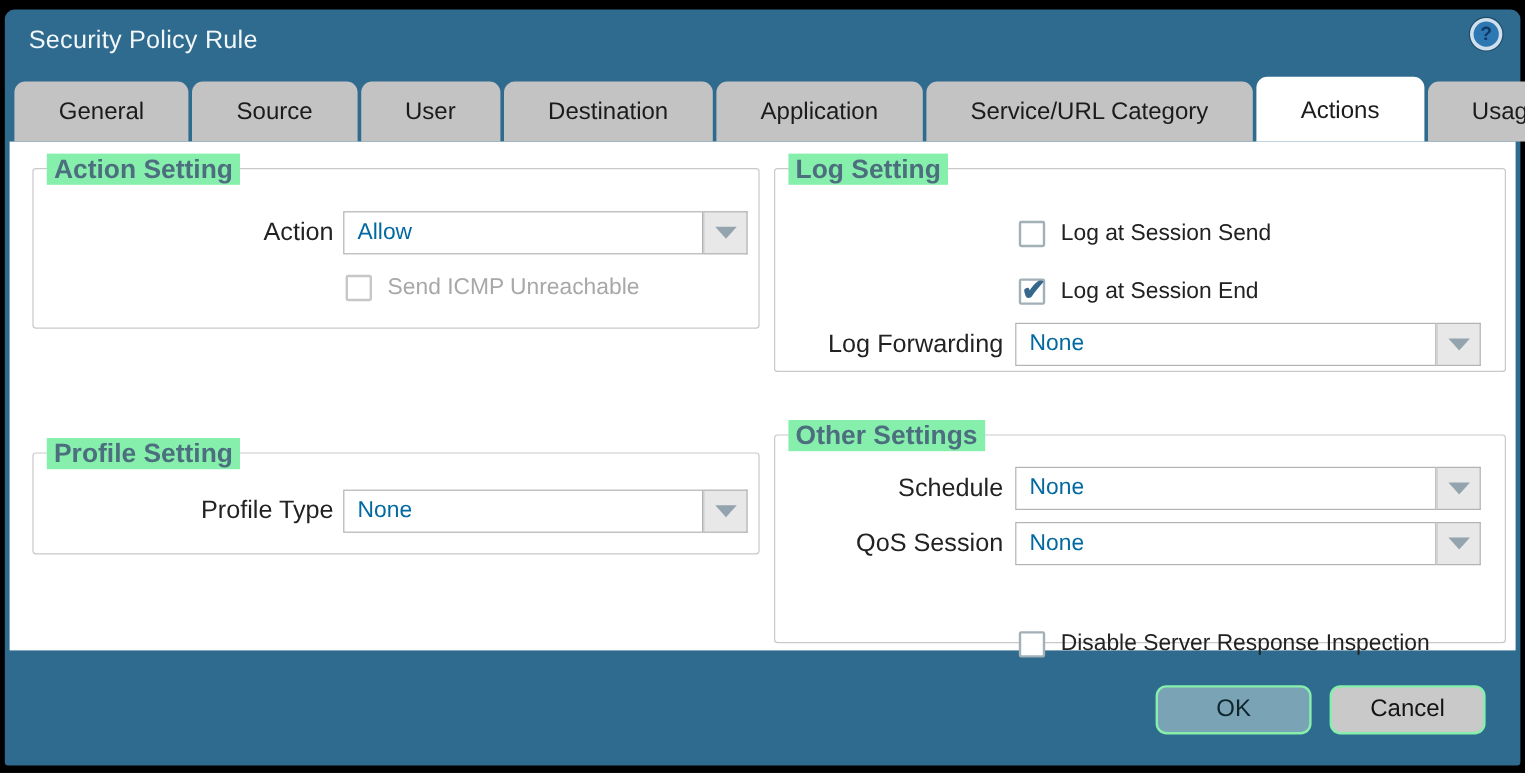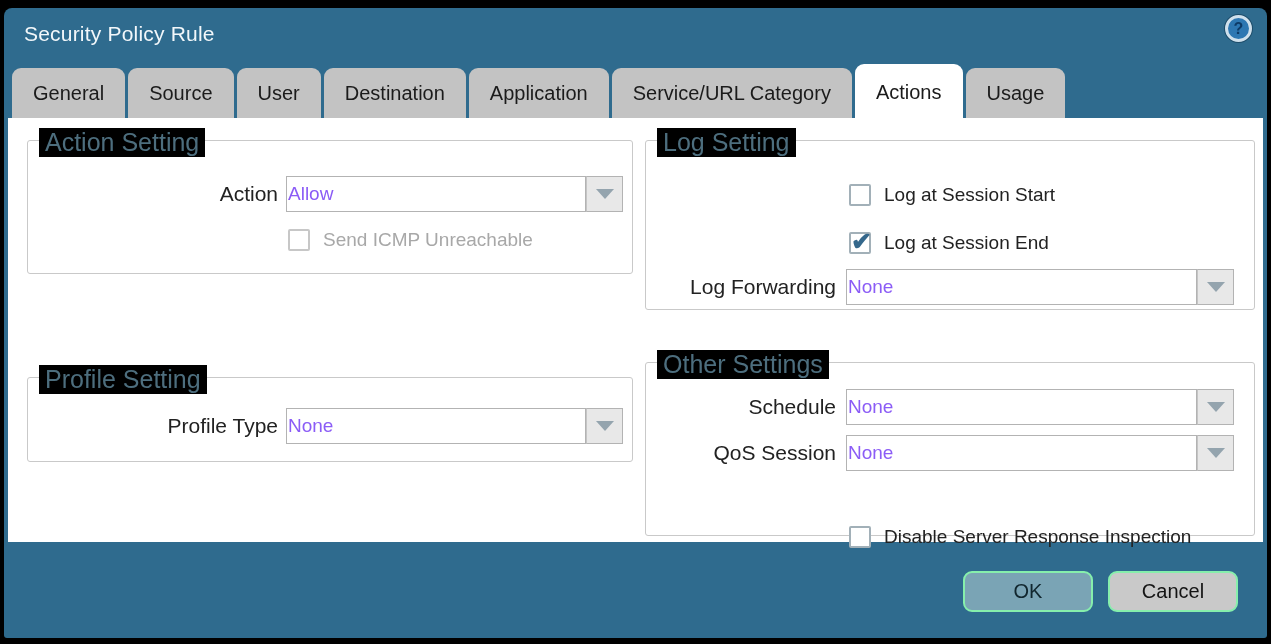--- a/index.html
+++ b/index.html
@@ -14,39 +14,39 @@
   .title { color:#f2f7fa; font-size:21px; letter-spacing:.2px; }
   .help-icon { position:absolute; right:15px; top:7px; width:27px; height:27px;
                border-radius:50%; background:#2d77b2; border:3px solid #cfe0ec;
                color:#0d3a66; font-weight:bold; font-size:16px; line-height:21px;
                text-align:center; cursor:pointer; box-shadow:0 0 0 1px #1e4d6b; }
 
   
   .tabbar { position:absolute; left:8px; top:60px; height:50px;
             display:flex; gap:3px; align-items:flex-end; z-index:3; }
   .tab { background:#c3c3c3; color:#1b1b1b; font-size:20px; height:50px;
-         line-height:51px; padding:0 21px; border-radius:9px 9px 0 0;
+         line-height:51px; padding:0 37px; border-radius:9px 9px 0 0;
          white-space:nowrap; cursor:pointer; }
   .tab.active { background:#ffffff; height:54px; line-height:57px; }
 
   
   .content { position:absolute; left:4px; top:110px; width:1255px; height:424px;
              background:#fff; z-index:2; }
 
   
   .fs { position:absolute; border:1px solid #c9c9c9; border-radius:3px; background:#fff; }
-  .fs-legend { position:absolute; top:-13px; left:11px; background:#000000; padding:0 6px;
-               color:#4d6e7e; font-weight:normal; font-size:25px; white-space:nowrap; }
+  .fs-legend { position:absolute; top:-13px; left:11px; background:#86efac; padding:0 6px;
+               color:#4d6e7e; font-weight:bold; font-size:22px; white-space:nowrap; }
 
   .row-label { position:absolute; text-align:right; font-size:21px; color:#222;
                height:36px; line-height:36px; white-space:nowrap; }
 
   .dropdown { position:absolute; display:flex; height:36px; cursor:pointer; }
   .dd-value { flex:1; background:#fff; border:1px solid #b3b3b3; font-size:19px;
-              color:#8b5cf6; padding:0 1px; line-height:33px; white-space:nowrap; overflow:hidden; }
+              color:#0369a1; padding:0 11px; line-height:33px; white-space:nowrap; overflow:hidden; }
   .dd-btn { width:37px; background:#e8e8e8; border:1px solid #b3b3b3; border-left:1px solid #c5c5c5;
             display:flex; align-items:center; justify-content:center; }
   .dd-arrow { width:0; height:0; border-left:9px solid transparent;
               border-right:9px solid transparent; border-top:10px solid #94a4ae; }
 
   .cb-row { position:absolute; display:flex; align-items:center; gap:13px; height:24px; }
   .cb { width:22px; height:22px; background:#fff; border:2px solid #a2b0b8;
         border-radius:2px; position:relative; cursor:pointer; flex:0 0 auto; }
   .cb.checked::after { content:"\2714"; position:absolute; left:0px; top:-7px;
                        font-size:25px; color:#35688c; font-weight:bold; }
@@ -107,21 +107,21 @@
         <span class="dd-btn">
           <span class="dd-arrow"></span>
         </span>
       </div>
     </div>
 
     <div class="fs" style="left:637px; top:22px; width:610px; height:170px;">
       <span class="fs-legend">Log Setting</span>
       <div class="cb-row" style="left:203px; top:42px;">
         <span class="cb"></span>
-        <span class="cb-label">Log at Session Start</span>
+        <span class="cb-label">Log at Session Send</span>
       </div>
       <div class="cb-row" style="left:203px; top:90px;">
         <span class="cb checked"></span>
         <span class="cb-label">Log at Session End</span>
       </div>
       <span class="row-label" style="left:0; top:128px; width:190px;">Log Forwarding</span>
       <div class="dropdown" style="left:200px; top:128px; width:388px;">
         <span class="dd-value">None</span>
         <span class="dd-btn">
           <span class="dd-arrow"></span>

